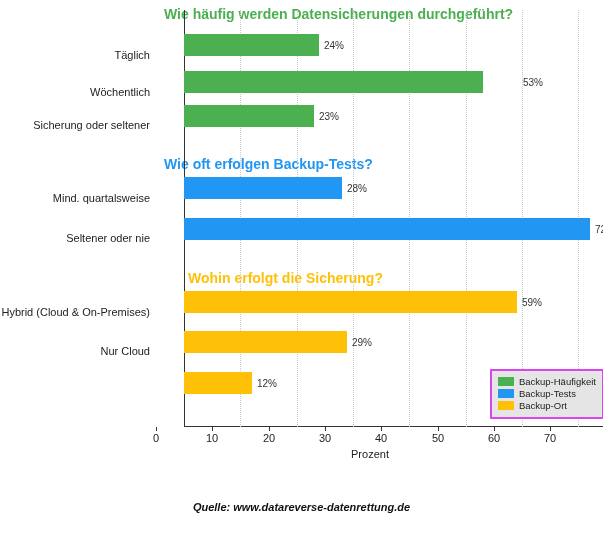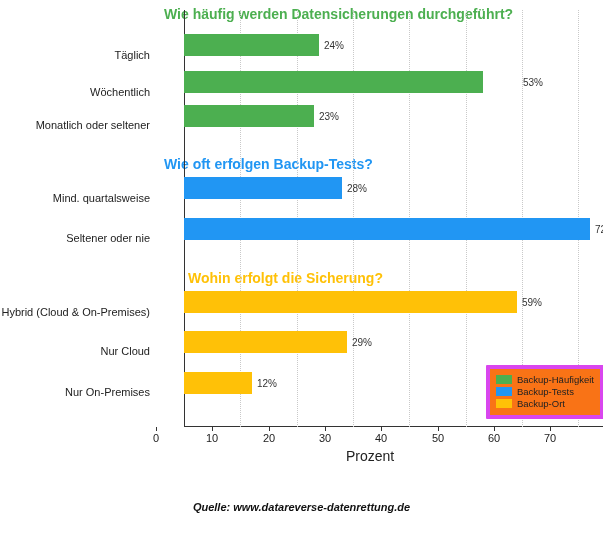--- a/index.html
+++ b/index.html
@@ -95,37 +95,37 @@
     width: 0;
     height: 4px;
     border-left: 1px solid #333333;
   }
   .xlabel {
     position: absolute;
     top: 448px;
     left: 156px;
     width: 428px;
     text-align: center;
-    font-size: 14px;
+    font-size: 11px;
     color: #222222;
   }
   
   .group-title {
     position: absolute;
     font-size: 14px;
     font-weight: bold;
     white-space: nowrap;
   }
   
   .legend {
     position: absolute;
     right: 8px;
     bottom: 8px;
-    border: 4px solid #d946ef;
-    background: #f97316;
+    border: 2px solid #d946ef;
+    background: #e5e5e5;
     padding: 4px 6px 5px 6px;
     border-radius: 1px;
   }
   .legend-item {
     display: flex;
     align-items: center;
     margin: 1px 0;
   }
   .legend-swatch {
     width: 16px;
@@ -157,26 +157,25 @@
 
 <div id="chart-root">
 
   <div class="group-title" style="left:164px; top:6px; color:#4CAF50;">Wie häufig werden Datensicherungen durchgeführt?</div>
   <div class="group-title" style="left:164px; top:156px; color:#2196F3;">Wie oft erfolgen Backup-Tests?</div>
   <div class="group-title" style="left:188px; top:270px; color:#FFC107;">Wohin erfolgt die Sicherung?</div>
 
   <div class="ytick-wrap">
     <div class="ytick" style="top:45px; width:146px;">Täglich</div>
     <div class="ytick" style="top:82px; width:146px;">Wöchentlich</div>
-    <div class="ytick" style="top:115px; width:146px;">Monatlich oder seltener</div>
+    <div class="ytick" style="top:115px; width:146px;">Sicherung oder seltener</div>
     <div class="ytick" style="top:188px; width:146px;">Mind. quartalsweise</div>
     <div class="ytick" style="top:228px; width:146px;">Seltener oder nie</div>
     <div class="ytick" style="top:302px; width:150px;">Hybrid (Cloud &amp; On-Premises)</div>
     <div class="ytick" style="top:341px; width:146px;">Nur Cloud</div>
-    <div class="ytick" style="top:382px; width:146px;">Nur On-Premises</div>
   </div>
 
   <div class="plot-area">
     <div class="plot-border"></div>
 
     <div class="gridline" style="left:56px;"></div>
     <div class="gridline" style="left:113px;"></div>
     <div class="gridline" style="left:169px;"></div>
     <div class="gridline" style="left:225px;"></div>
     <div class="gridline" style="left:282px;"></div>

